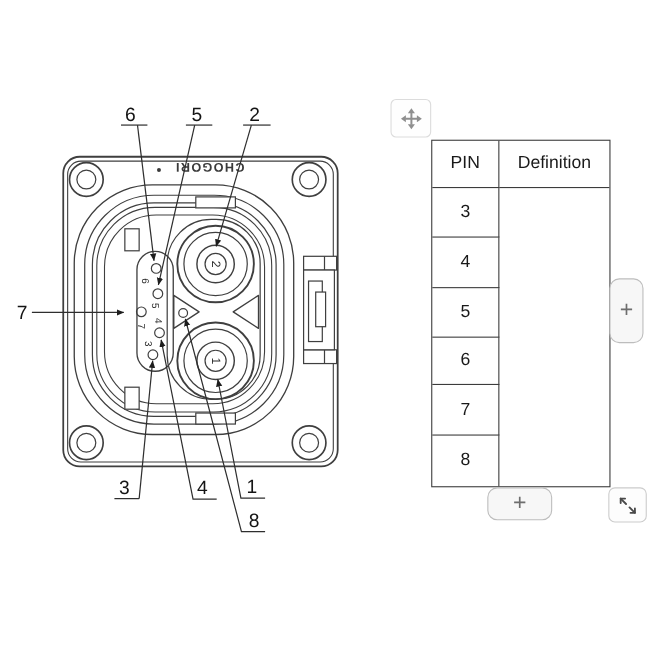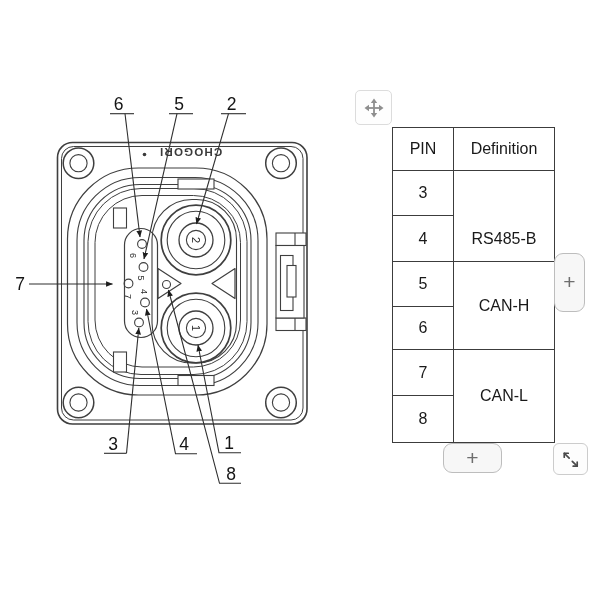--- a/index.html
+++ b/index.html
@@ -164,28 +164,25 @@
     </g>
   </svg>
 
   <div class="tbl">
     <div class="cell bb" style="grid-column:2;grid-row:1">Definition</div>
     <div class="cell br bb" style="grid-column:1;grid-row:1">PIN</div>
 
     <div class="cell br bb" style="grid-column:1;grid-row:2">3</div>
 
     <div class="cell br bb" style="grid-column:1;grid-row:3">4</div>
-    <div class="cell bb" style="grid-column:2;grid-row:3">RS485-B</div>
 
     <div class="cell br bb" style="grid-column:1;grid-row:4">5</div>
-    <div class="cell bb" style="grid-column:2;grid-row:4/6">CAN-H</div>
     <div class="cell br bb" style="grid-column:1;grid-row:5">6</div>
 
     <div class="cell br bb" style="grid-column:1;grid-row:6">7</div>
-    <div class="cell" style="grid-column:2;grid-row:6/8">CAN-L</div>
     <div class="cell br" style="grid-column:1;grid-row:7">8</div>
   </div>
 
   <div class="btn btn-move">
     <svg width="24" height="24" viewBox="0 0 24 24">
       <g stroke="#8f8f8f" stroke-width="1.8" fill="#8f8f8f">
         <line x1="6.5" y1="12" x2="17.5" y2="12"></line>
         <line x1="12" y1="6.5" x2="12" y2="17.5"></line>
         <path d="M2.5,12 L7,8.8 L7,15.2 Z" stroke="none"></path>
         <path d="M21.5,12 L17,8.8 L17,15.2 Z" stroke="none"></path>

